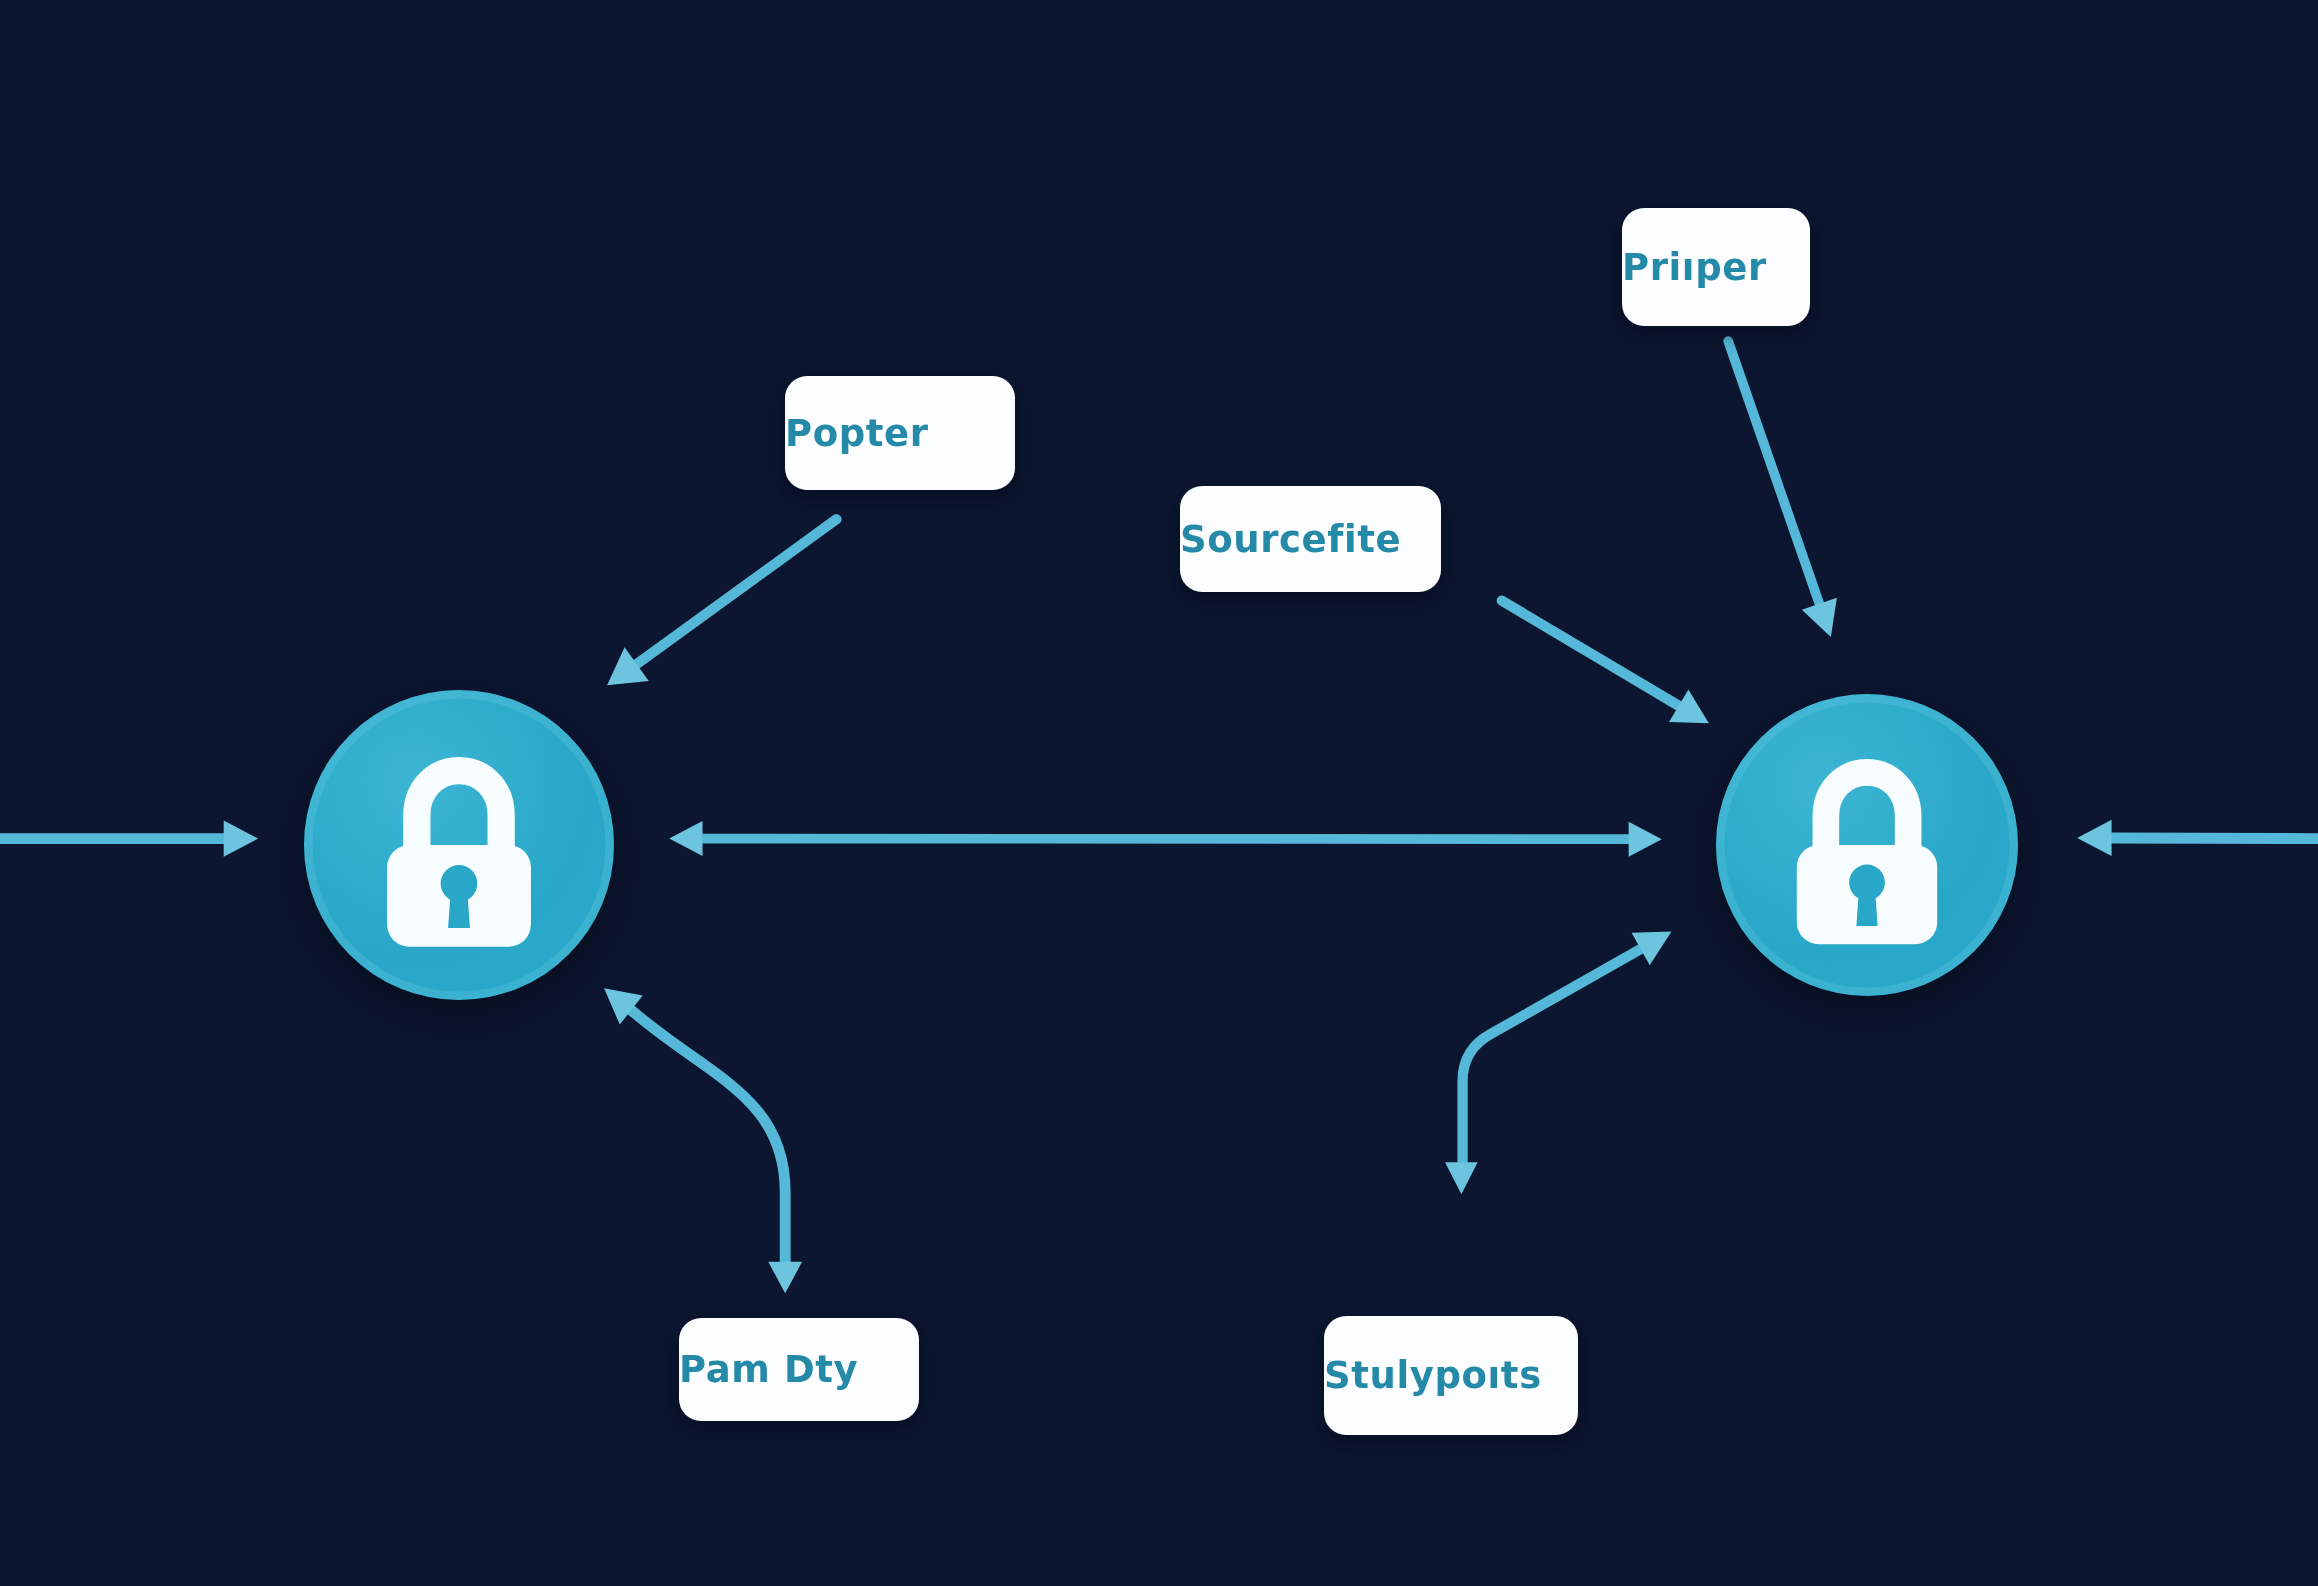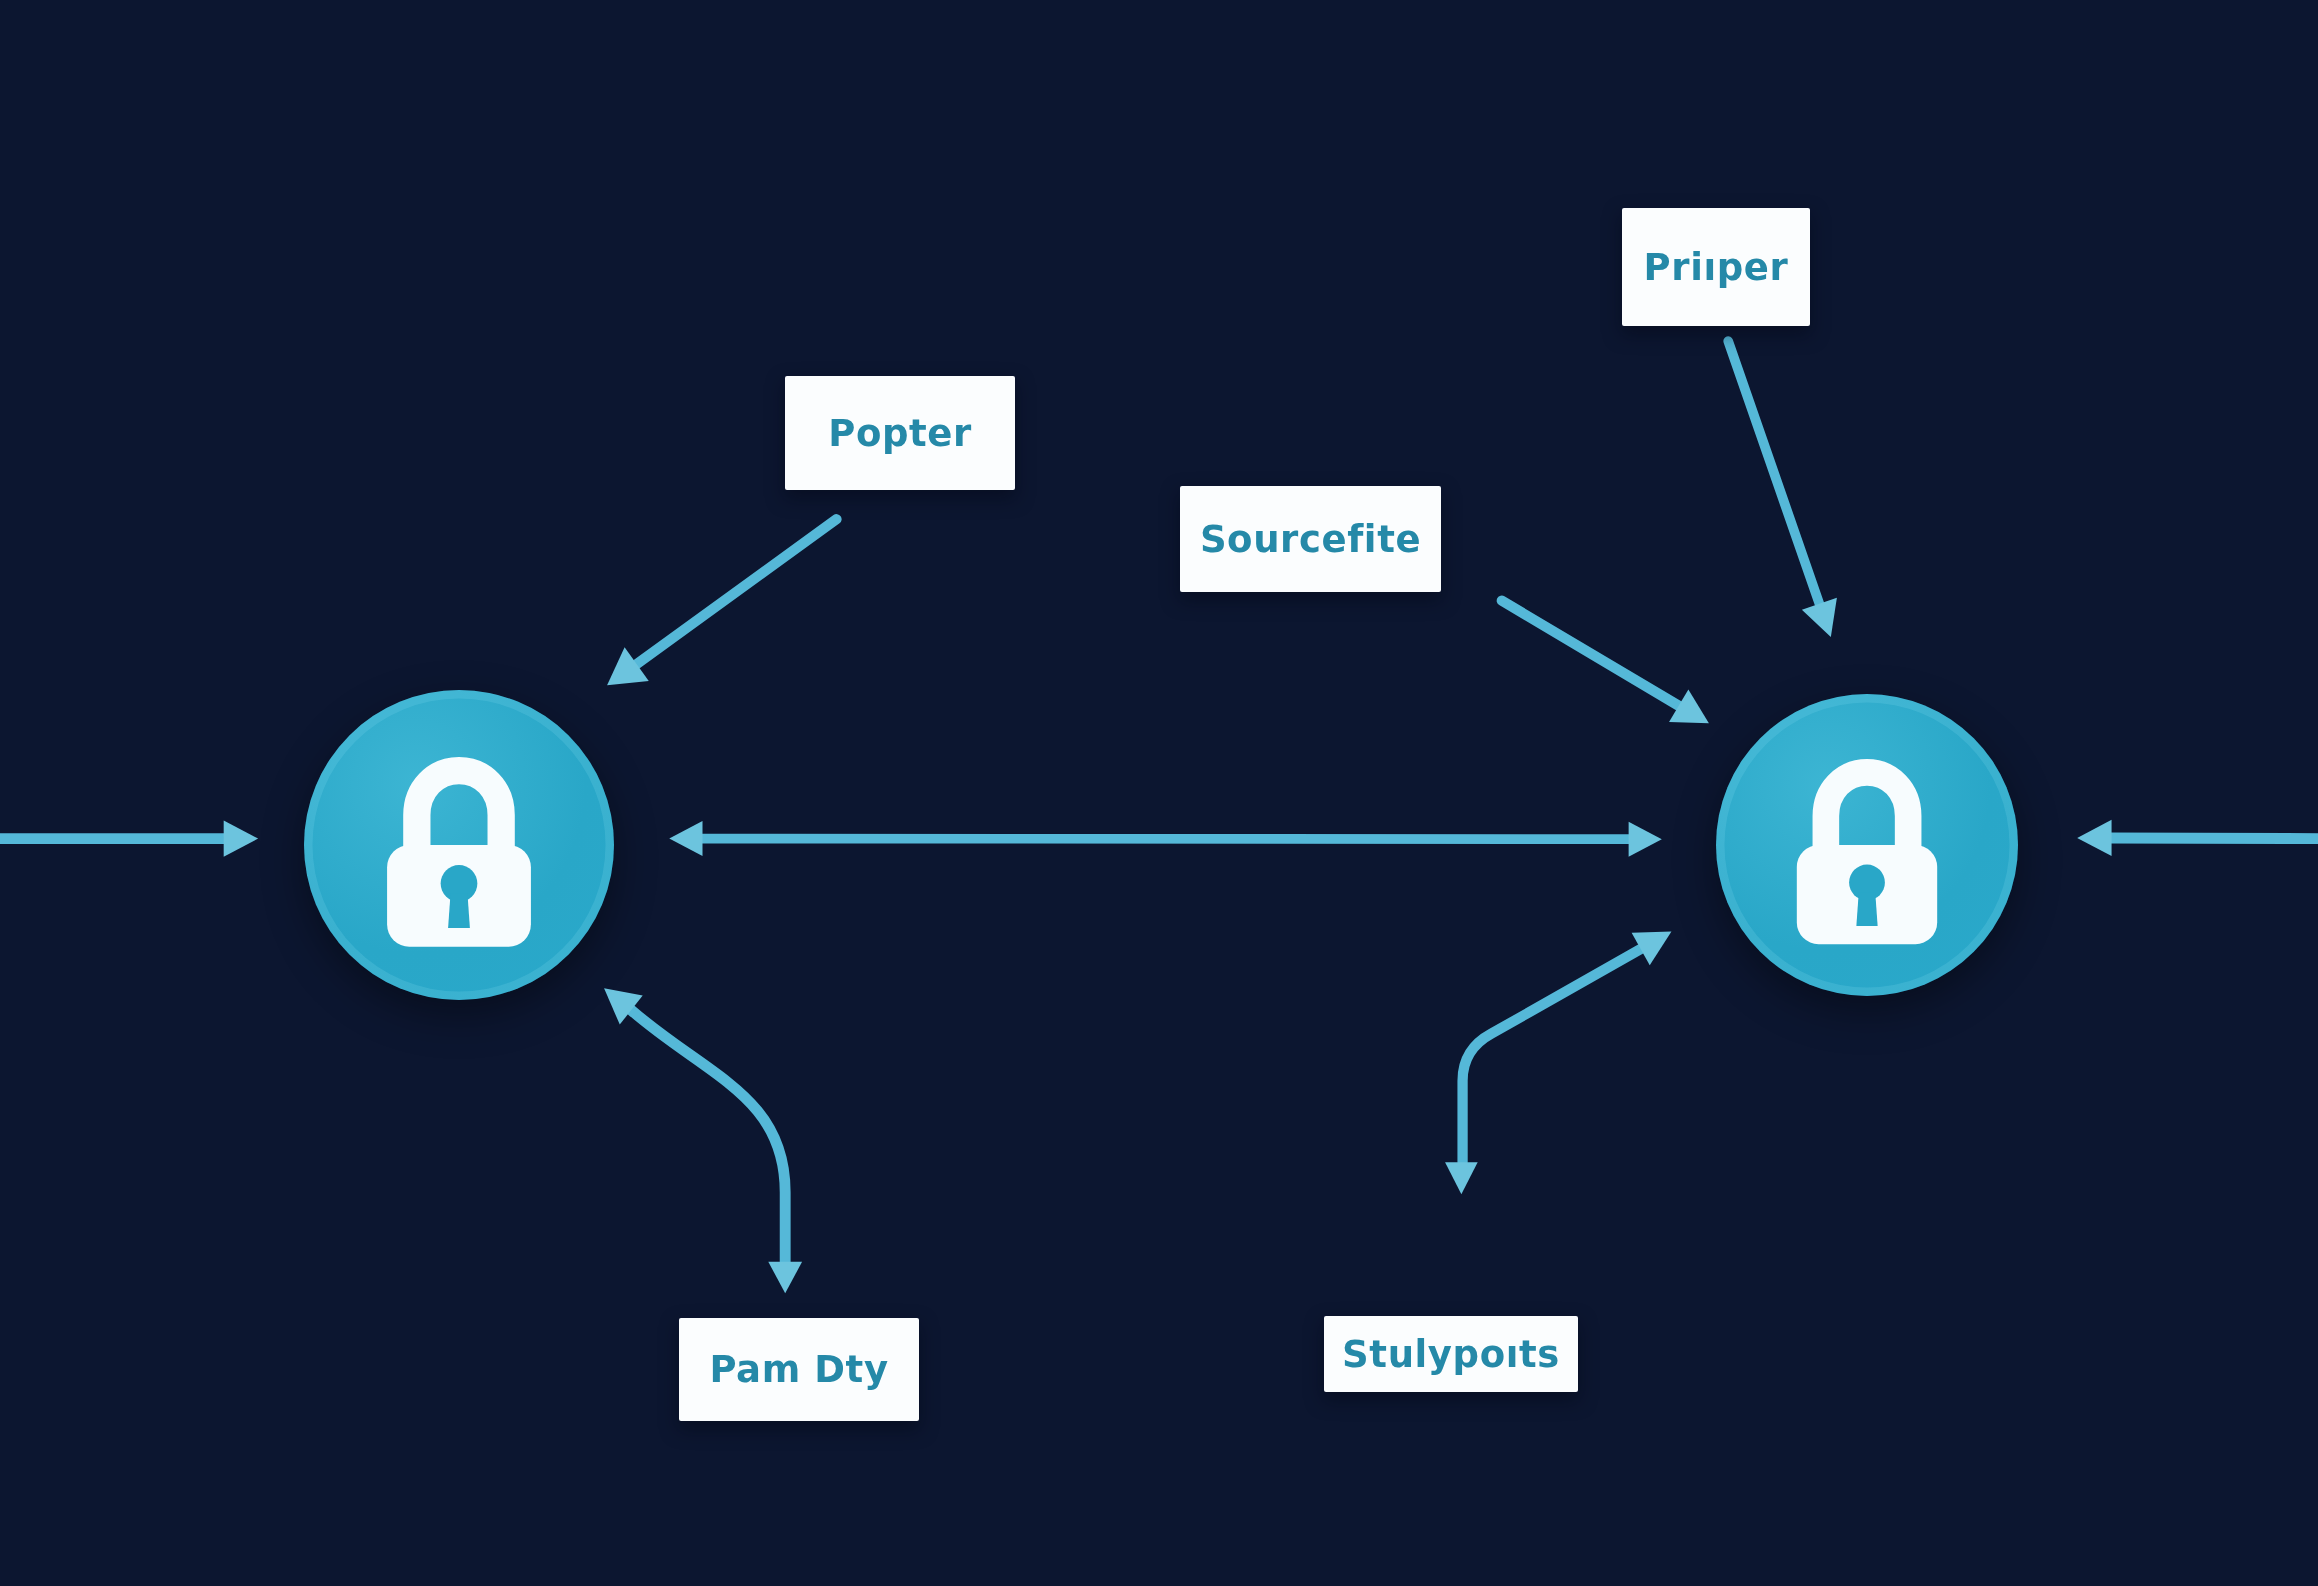--- a/index.html
+++ b/index.html
@@ -30,22 +30,22 @@
     box-shadow: inset 0 0 0 8.5px rgba(150,228,246,.16), 0 14.5px 42px rgba(0,0,0,.38);
     display:flex;align-items:center;justify-content:center;
   }
   .lock-node svg{display:block;transform:translateY(2%)}
   .shackle{fill:none;stroke:var(--lock_glyph);stroke-width:11;stroke-linecap:butt}
   .lock-body{fill:var(--lock_glyph)}
   .keyhole{fill:var(--node_fill)}
   .label{
     position:absolute;
     background:var(--label_bg);
-    border-radius:2px;
-    display:flex;align-items:center;justify-content:center;
+    border-radius:22px;
+    display:flex;align-items:center;
     box-shadow:0 7.2px 18px rgba(3,8,22,.5);
     color:var(--label_text);
     font-weight:bold;font-size:37px;letter-spacing:0.6px;
     white-space:nowrap;
   }
 </style>
 </head>
 <body>
 
 <div class="stage">
@@ -123,18 +123,18 @@
   </div>
 
   <div class="label" style="left:1622px;top:208px;width:188px;height:118px">
     <span>Priıper</span>
   </div>
 
   <div class="label" style="left:679px;top:1318px;width:240px;height:103px">
     <span>Pam Dty</span>
   </div>
 
-  <div class="label" style="left:1324px;top:1316px;width:254px;height:76px">
+  <div class="label" style="left:1324px;top:1316px;width:254px;height:119px">
     <span>Stulypoıts</span>
   </div>
 
 </div>
 
 
 </body></html>

